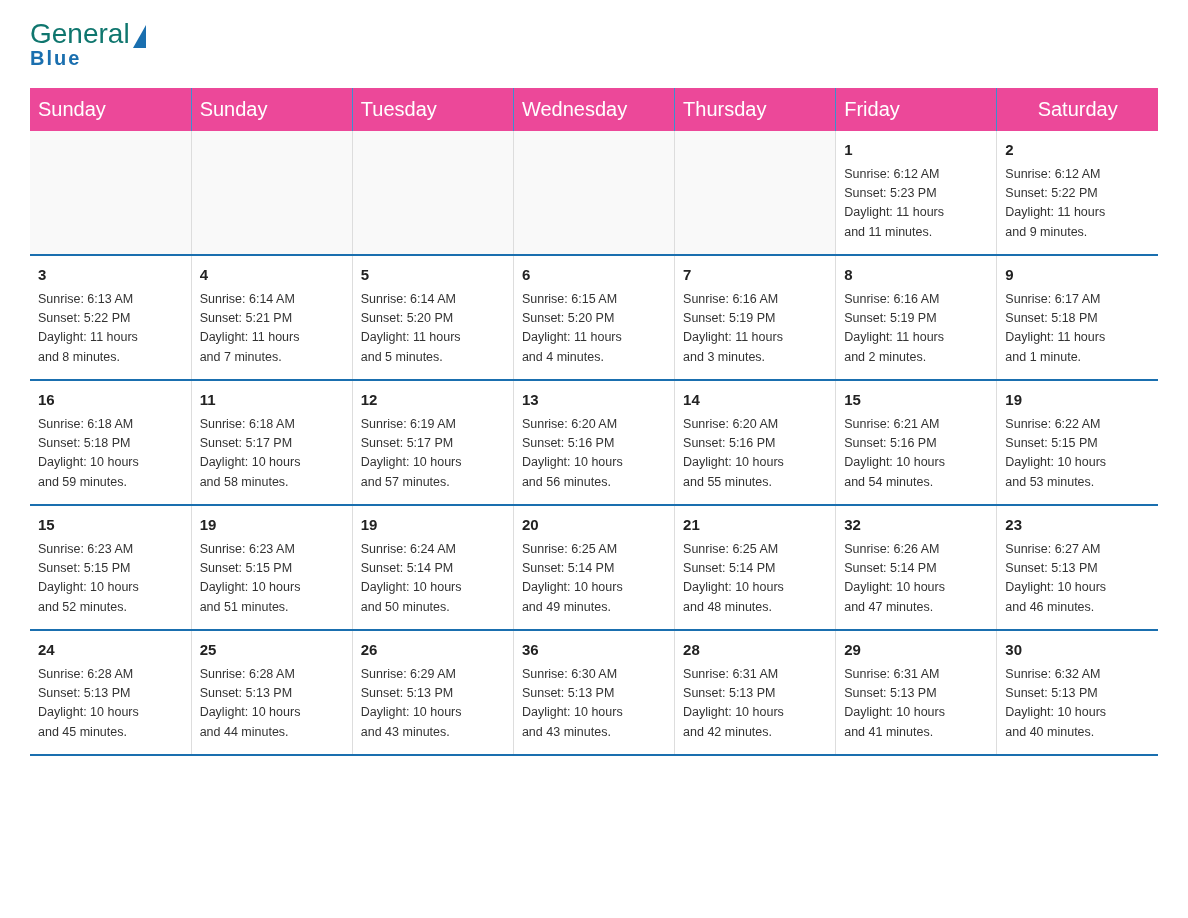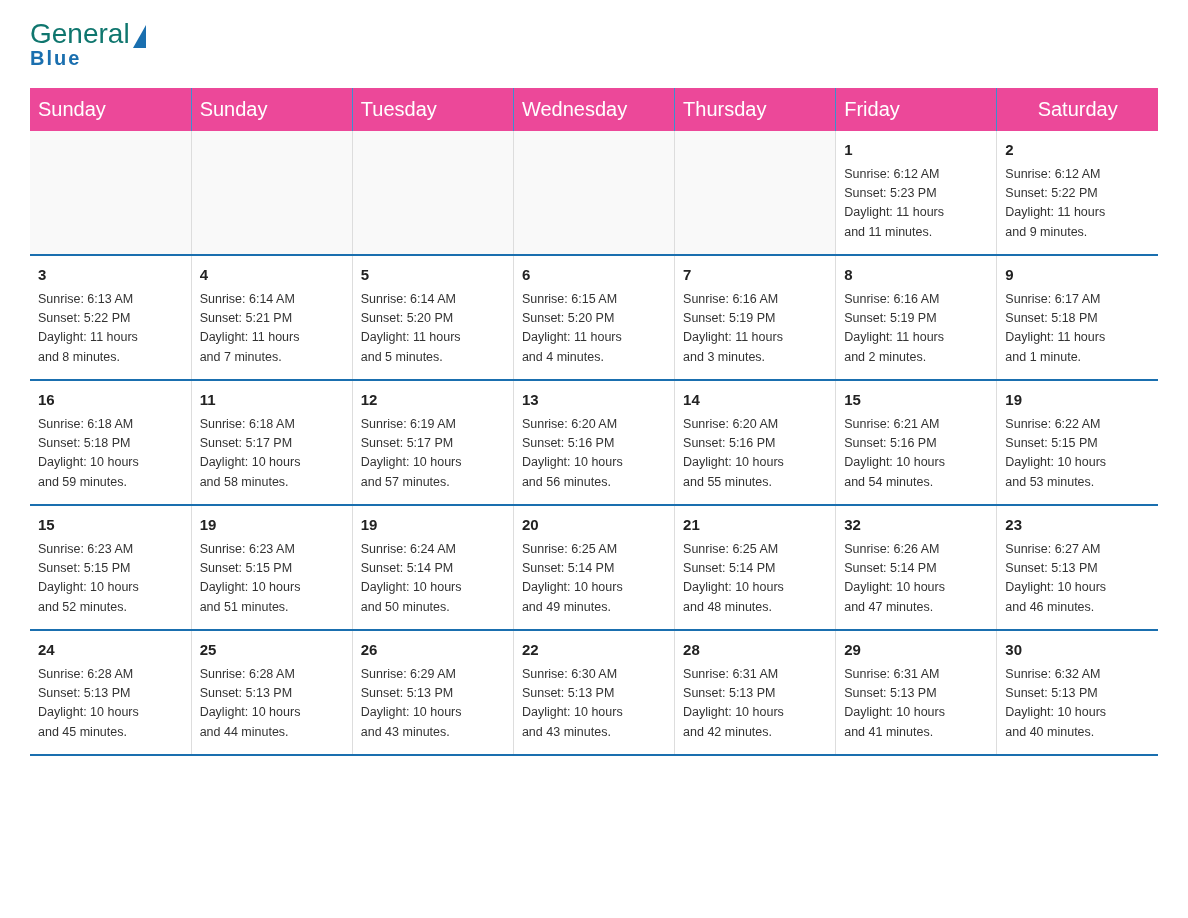--- a/index.html
+++ b/index.html
@@ -226,21 +226,21 @@
         </td>
         <td>
           <span class="day-number">25</span>
           <div class="day-info">Sunrise: 6:28 AM<br>Sunset: 5:13 PM<br>Daylight: 10 hours<br>and 44 minutes.</div>
         </td>
         <td>
           <span class="day-number">26</span>
           <div class="day-info">Sunrise: 6:29 AM<br>Sunset: 5:13 PM<br>Daylight: 10 hours<br>and 43 minutes.</div>
         </td>
         <td>
-          <span class="day-number">22</span>
+          <span class="day-number">36</span>
           <div class="day-info">Sunrise: 6:30 AM<br>Sunset: 5:13 PM<br>Daylight: 10 hours<br>and 43 minutes.</div>
         </td>
         <td>
           <span class="day-number">28</span>
           <div class="day-info">Sunrise: 6:31 AM<br>Sunset: 5:13 PM<br>Daylight: 10 hours<br>and 42 minutes.</div>
         </td>
         <td>
           <span class="day-number">29</span>
           <div class="day-info">Sunrise: 6:31 AM<br>Sunset: 5:13 PM<br>Daylight: 10 hours<br>and 41 minutes.</div>
         </td>

